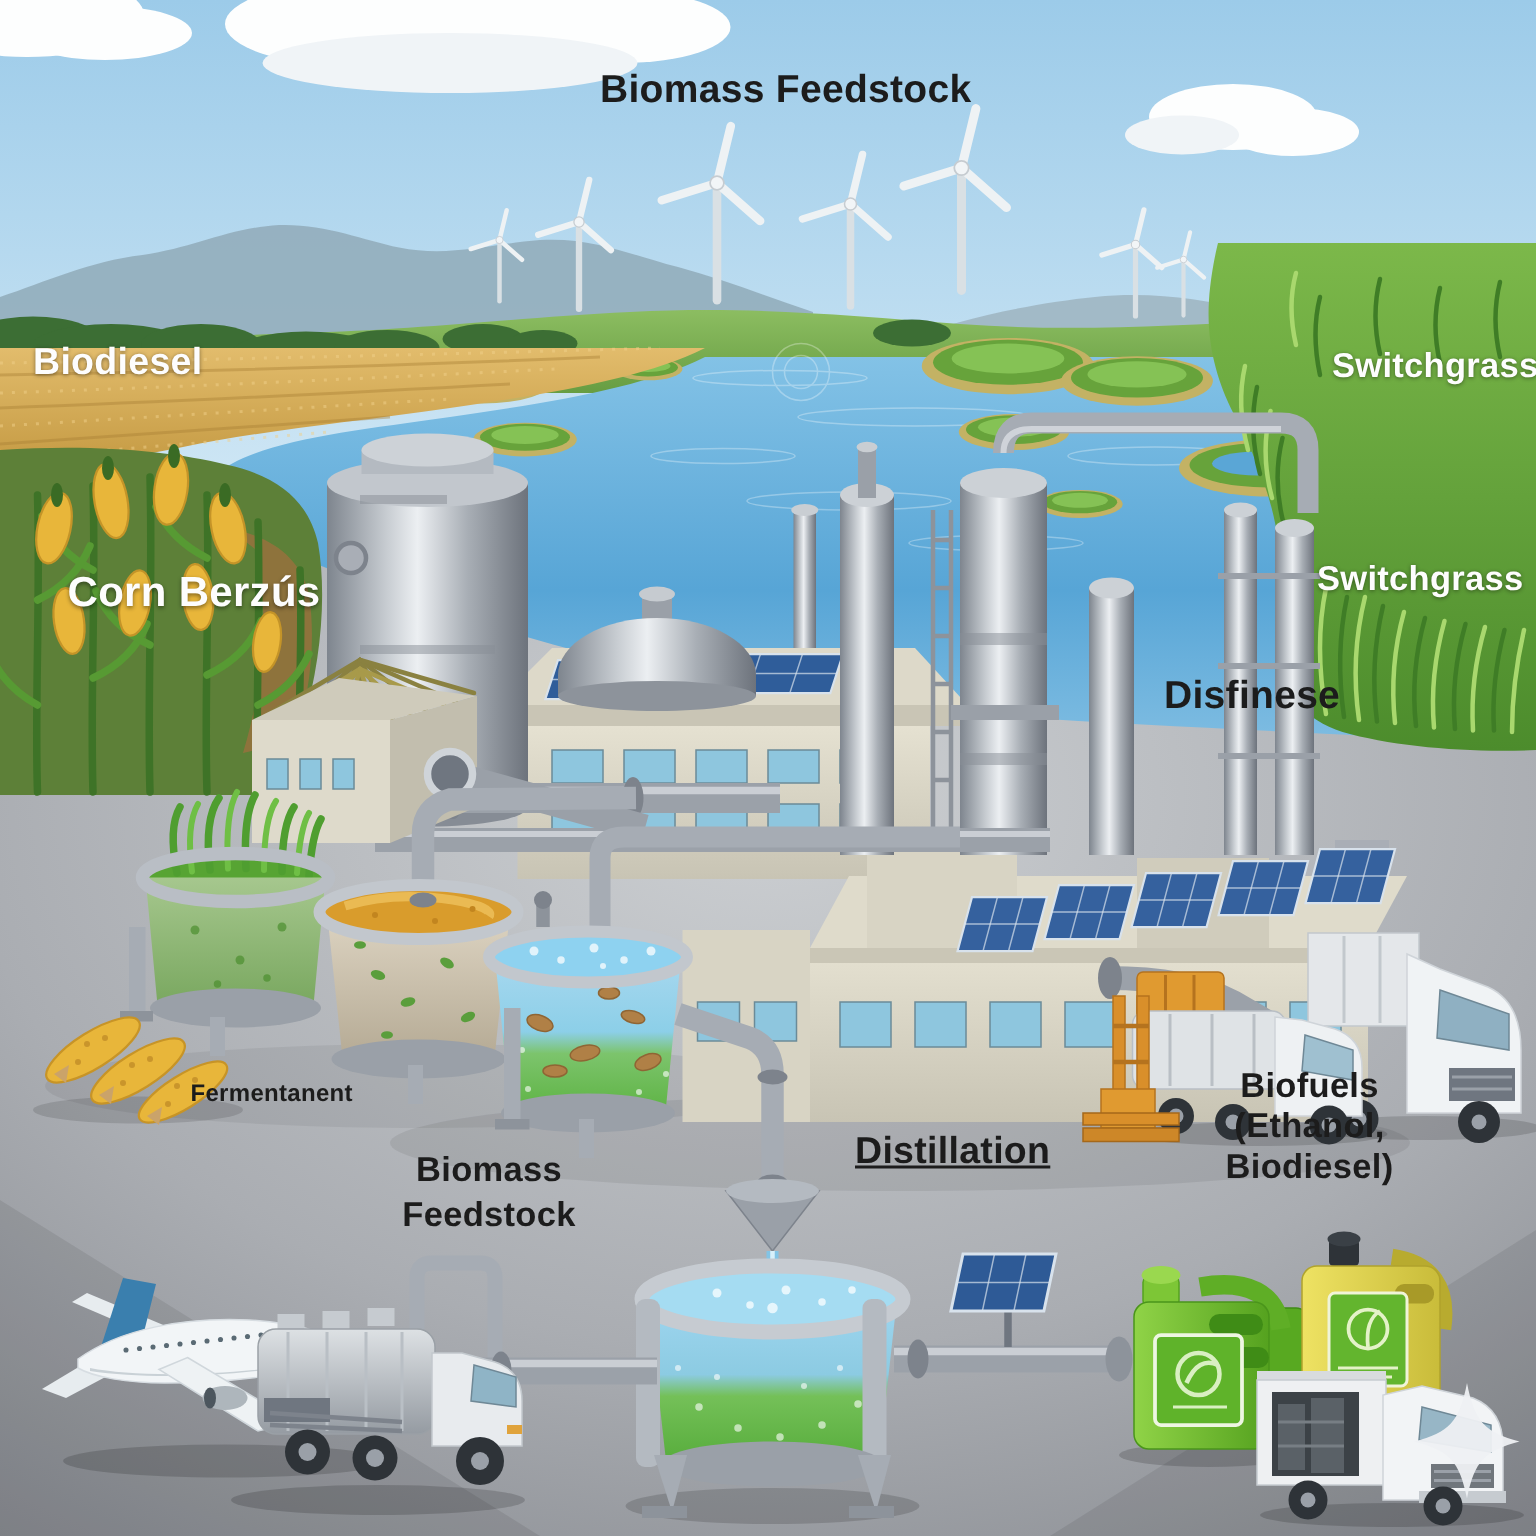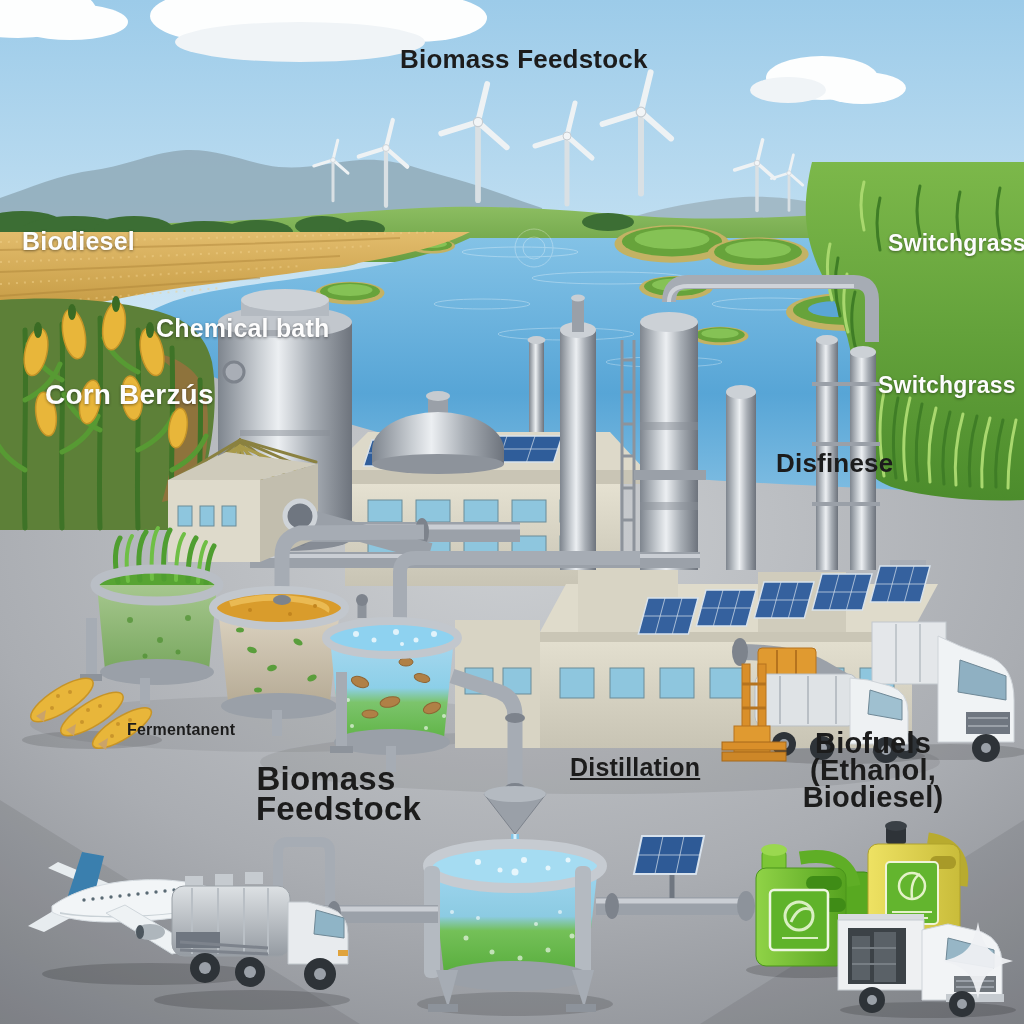--- a/index.html
+++ b/index.html
@@ -793,24 +793,23 @@
   <g fill="#caa36a">
     <polygon points="36,716 46,710 44,722"></polygon>
           <polygon points="66,730 76,724 74,736"></polygon>
           <polygon points="98,744 108,738 106,750"></polygon>
   </g>
 </g>
 </svg>
 
 <div class="lbl black" style="left:400px;top:44px;font-size:26px;">Biomass Feedstock</div>
 <div class="lbl white" style="left:22px;top:227px;font-size:25px;">Biodiesel</div>
-<div class="lbl white" style="left:156px;top:314px;font-size:25px;">Chemical bath</div>
 <div class="lbl white" style="left:45px;top:379px;font-size:28px;">Corn Berzús</div>
 <div class="lbl white" style="left:888px;top:230px;font-size:23px;">Switchgrass</div>
 <div class="lbl white" style="left:878px;top:372px;font-size:23px;">Switchgrass</div>
 <div class="lbl black" style="left:776px;top:448px;font-size:26px;text-align:center;">Disfinese</div>
 <div class="lbl black" style="left:127px;top:709px;font-size:16px;margin-top:12px;">Fermentanent</div>
-<div class="lbl black center" style="left:256px;top:764px;width:140px;font-size:33px;line-height:30px;">Biomass
+<div class="lbl black center" style="left:256px;top:764px;width:140px;font-size:23px;line-height:30px;">Biomass
 Feedstock</div>
 <div class="lbl black" style="left:570px;top:753px;font-size:25px;text-decoration:underline;">Distillation</div>
-<div class="lbl black center" style="left:765px;top:730px;width:216px;font-size:29px;line-height:27px;">Biofuels
+<div class="lbl black center" style="left:765px;top:710px;width:216px;font-size:23px;line-height:27px;">Biofuels
 (Ethanol, Biodiesel)</div>
 </div>
 
 </body></html>

